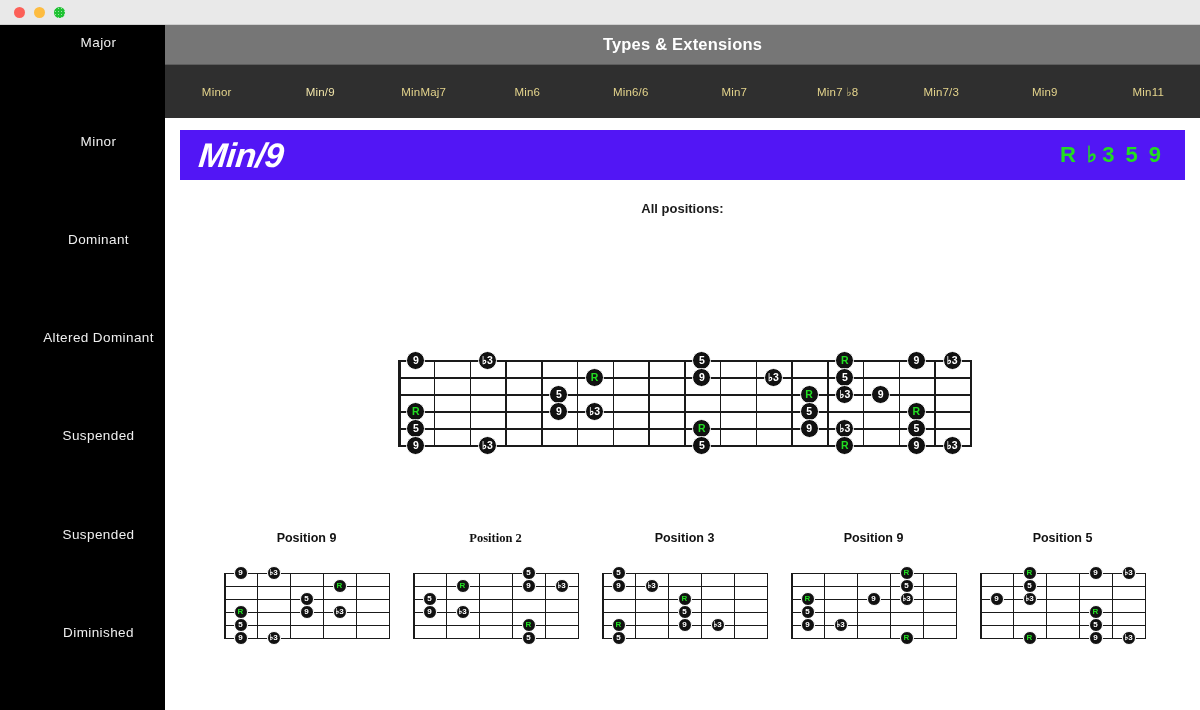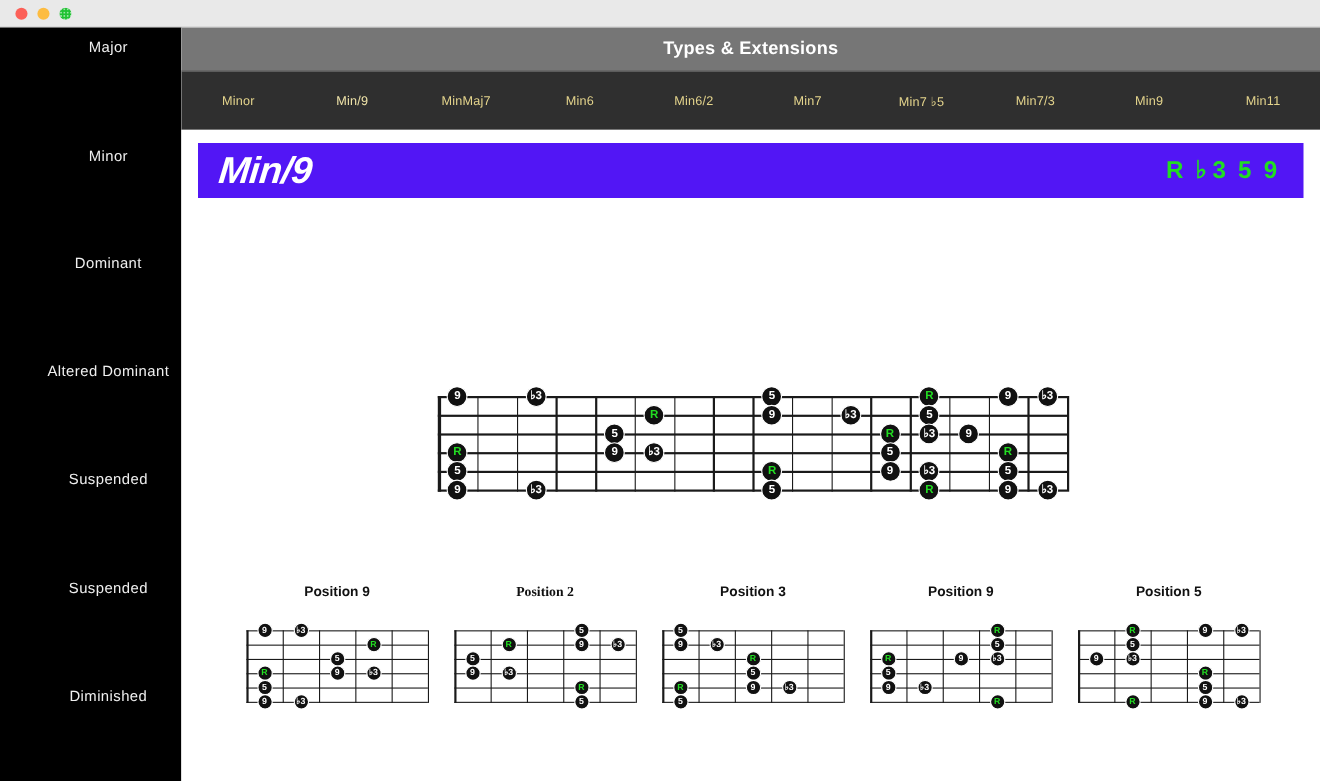--- a/index.html
+++ b/index.html
@@ -139,41 +139,42 @@
 
     <div class="app-header">
       <div class="app-header-title">Types &amp; Extensions</div>
     </div>
 
     <div class="tabbar" id="tabbar">
         <div class="tab">Minor</div>
         <div class="tab active">Min/9</div>
         <div class="tab">MinMaj7</div>
         <div class="tab">Min6</div>
-        <div class="tab">Min6/2</div>
+        <div class="tab">Min6/6</div>
         <div class="tab">Min7</div>
-        <div class="tab">Min7 ♭5</div>
+        <div class="tab">Min7 ♭8</div>
         <div class="tab">Min7/3</div>
         <div class="tab">Min9</div>
         <div class="tab">Min11</div>
       </div>
 
     <div class="content">
 
       <div class="chord-banner">
         <div class="chord-name">Min/9</div>
         <div class="chord-intervals" id="chord-intervals">
             <span>R</span>
             <span style="margin-right: -6px;">♭</span>
             <span>3</span>
             <span>5</span>
             <span>9</span>
           </div>
       </div>
 
+      <div class="all-positions-label">All positions:</div>
 
       <div id="boards">
           <div class="board main-board" style="left: 233px; top: 242px; width: 572px; height: 85px;">
             <div class="string-line" style="left: 0px; top: 0px; width: 572px; height: 1.6px;"></div>
             <div class="string-line" style="left: 0px; top: 17px; width: 572px; height: 1.6px;"></div>
             <div class="string-line" style="left: 0px; top: 34px; width: 572px; height: 1.6px;"></div>
             <div class="string-line" style="left: 0px; top: 51px; width: 572px; height: 1.6px;"></div>
             <div class="string-line" style="left: 0px; top: 68px; width: 572px; height: 1.6px;"></div>
             <div class="string-line" style="left: 0px; top: 85px; width: 572px; height: 1.6px;"></div>
             <div class="fret-line" style="left: 0px; top: 0px; width: 2.56px; height: 86.6px;"></div>

